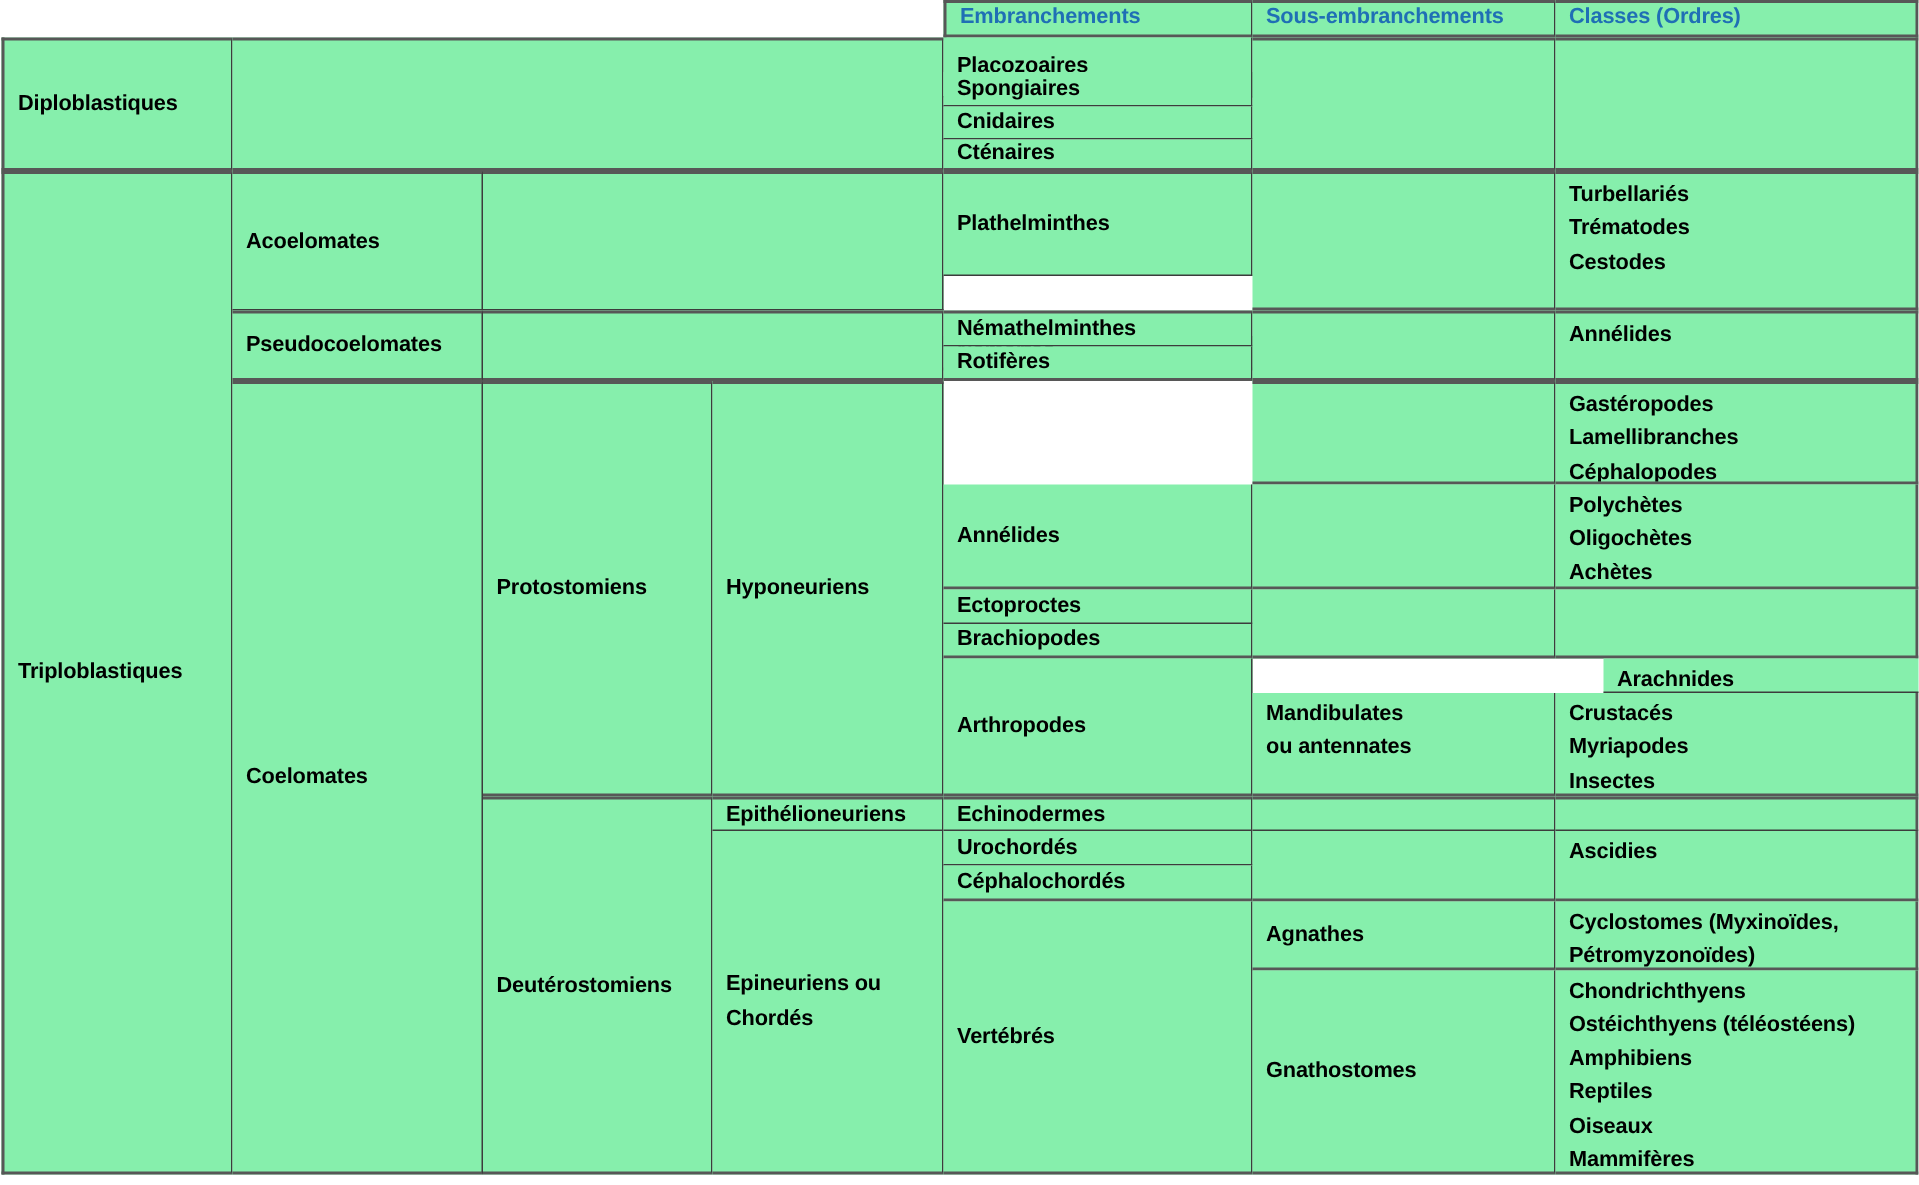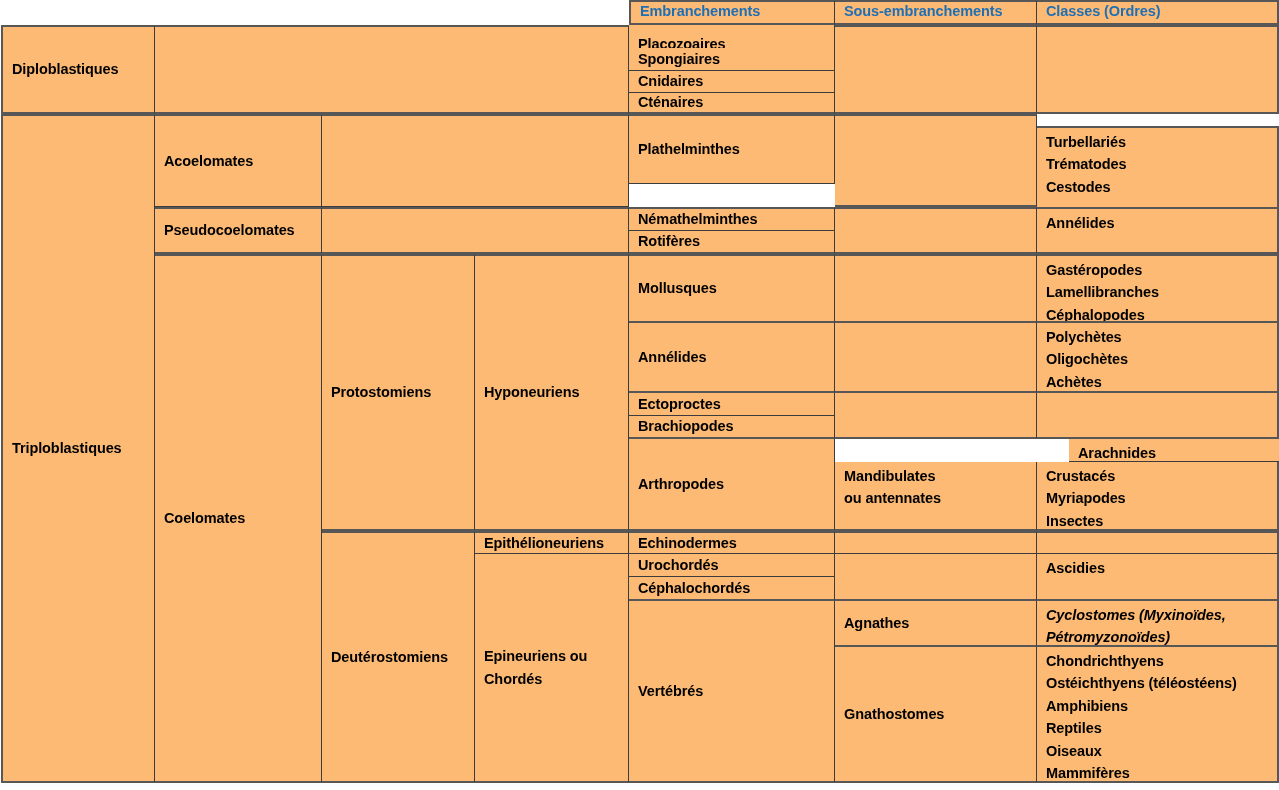--- a/index.html
+++ b/index.html
@@ -17,21 +17,21 @@
   #table-root {
     position: relative;
     width: 1279px;
     height: 790px;
     background: #ffffff;
   }
 
   
   .cell {
     position: absolute;
-    background: #fdba74;
+    background: #86efac;
     padding: 3px 8px 3px 9px;
     font-size: 14.5px;
     font-weight: bold;
     color: #000000;
     line-height: 1.55;
     letter-spacing: -0.1px;
     white-space: pre-line;
     overflow: hidden;
   }
   .bb-thin  { border-bottom: 1px solid #3c3c3c; }
@@ -78,39 +78,38 @@
 
   <div class="cell v-center bt-thick bb-thick bl-thick br-thin" style="left:1px; top:114px; width:154px; height:669px;">Triploblastiques</div>
 
   <div class="cell v-center bt-thick bb-thin br-thin" style="left:155px; top:114px; width:167px; height:93px;">Acoelomates</div>
   <div class="cell bt-thick bb-thin br-thin" style="left:322px; top:114px; width:307px; height:93px;"></div>
 
   <div class="cell v-center bt-thick bb-thin br-thin" style="left:629px; top:114px; width:206px; height:70px;">Plathelminthes</div>
   <div class="cell v-center bb-thick br-thin" style="left:629px; top:184px; width:206px; height:23px;margin-top:40px;">Némertes</div>
 
   <div class="cell bt-thick bb-thick br-thin" style="left:835px; top:114px; width:202px; height:93px;"></div>
-  <div class="cell v-top bt-thick bb-thick br-thick" style="left:1037px; top:114px; width:242px; height:93px;margin-top:12px;">Turbellariés
+  <div class="cell v-top bt-thick bb-thick br-thick" style="left:1037px; top:114px; width:242px; height:93px;">Turbellariés
 Trématodes
 Cestodes</div>
 
   <div class="cell v-center bt-thick bb-thick br-thin" style="left:155px; top:207px; width:167px; height:47px;">Pseudocoelomates</div>
   <div class="cell bt-thick bb-thick br-thin" style="left:322px; top:207px; width:307px; height:47px;"></div>
 
   <div class="cell v-center bt-thick bb-thin br-thin" style="left:629px; top:207px; width:206px; height:24px;">Némathelminthes</div>
   <div class="cell v-center bb-thick br-thin" style="left:629px; top:231px; width:206px; height:23px;">Rotifères</div>
 
   <div class="cell bt-thick bb-thick br-thin" style="left:835px; top:207px; width:202px; height:47px;"></div>
   <div class="cell v-top bt-thick bb-thick br-thick" style="left:1037px; top:207px; width:242px; height:47px;">Annélides</div>
 
   <div class="cell v-center bt-thick bb-thick br-thin" style="left:155px; top:254px; width:167px; height:529px;">Coelomates</div>
 
   <div class="cell v-center bt-thick bb-thick br-thin" style="left:322px; top:254px; width:153px; height:277px;">Protostomiens</div>
   <div class="cell v-center bt-thick bb-thick br-thin" style="left:475px; top:254px; width:154px; height:277px;">Hyponeuriens</div>
 
-  <div class="cell v-center bt-thick bb-thick br-thin" style="left:629px; top:254px; width:206px; height:69px;">Mollusques</div>
   <div class="cell bt-thick bb-thick br-thin" style="left:835px; top:254px; width:202px; height:69px;"></div>
   <div class="cell v-top bt-thick bb-thick br-thick" style="left:1037px; top:254px; width:242px; height:69px;">Gastéropodes
 Lamellibranches
 Céphalopodes</div>
 
   <div class="cell v-center bb-thick br-thin" style="left:629px; top:323px; width:206px; height:70px;">Annélides</div>
   <div class="cell bb-thick br-thin" style="left:835px; top:323px; width:202px; height:70px;"></div>
   <div class="cell v-top bb-thick br-thick" style="left:1037px; top:323px; width:242px; height:70px;">Polychètes
 Oligochètes
 Achètes</div>
@@ -142,21 +141,21 @@
 
   <div class="cell v-center bb-thin br-thin" style="left:629px; top:554px; width:206px; height:23px;">Urochordés</div>
   <div class="cell v-center bb-thick br-thin" style="left:629px; top:577px; width:206px; height:24px;">Céphalochordés</div>
 
   <div class="cell bb-thick br-thin" style="left:835px; top:554px; width:202px; height:47px;"></div>
   <div class="cell v-top bb-thick br-thick" style="left:1037px; top:554px; width:242px; height:47px;">Ascidies</div>
 
   <div class="cell v-center bb-thick br-thin" style="left:629px; top:601px; width:206px; height:182px;">Vertébrés</div>
 
   <div class="cell v-center bb-thick br-thin" style="left:835px; top:601px; width:202px; height:46px;">Agnathes</div>
-  <div class="cell v-top bb-thick br-thick" style="left:1037px; top:601px; width:242px; height:46px;font-style:italic;">Cyclostomes (Myxinoïdes,
+  <div class="cell v-top bb-thick br-thick" style="left:1037px; top:601px; width:242px; height:46px;">Cyclostomes (Myxinoïdes,
 Pétromyzonoïdes)</div>
 
   <div class="cell v-center bb-thick br-thin" style="left:835px; top:647px; width:202px; height:136px;">Gnathostomes</div>
   <div class="cell v-top bb-thick br-thick" style="left:1037px; top:647px; width:242px; height:136px;">Chondrichthyens
 Ostéichthyens (téléostéens)
 Amphibiens
 Reptiles
 Oiseaux
 Mammifères</div>
 

